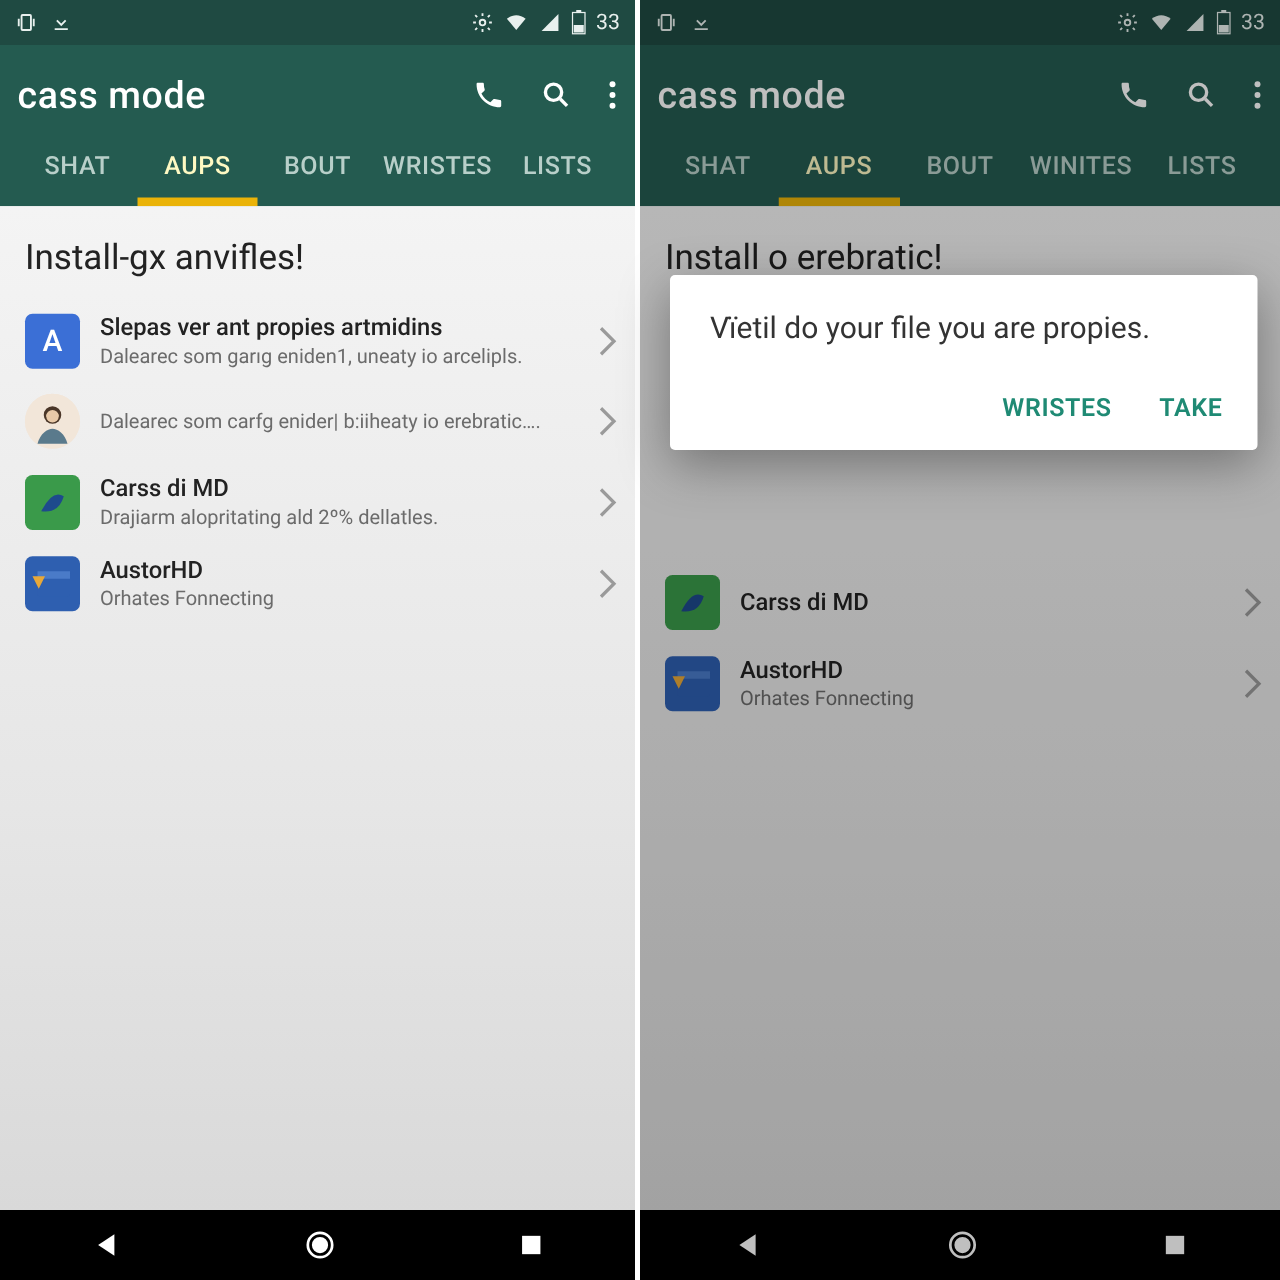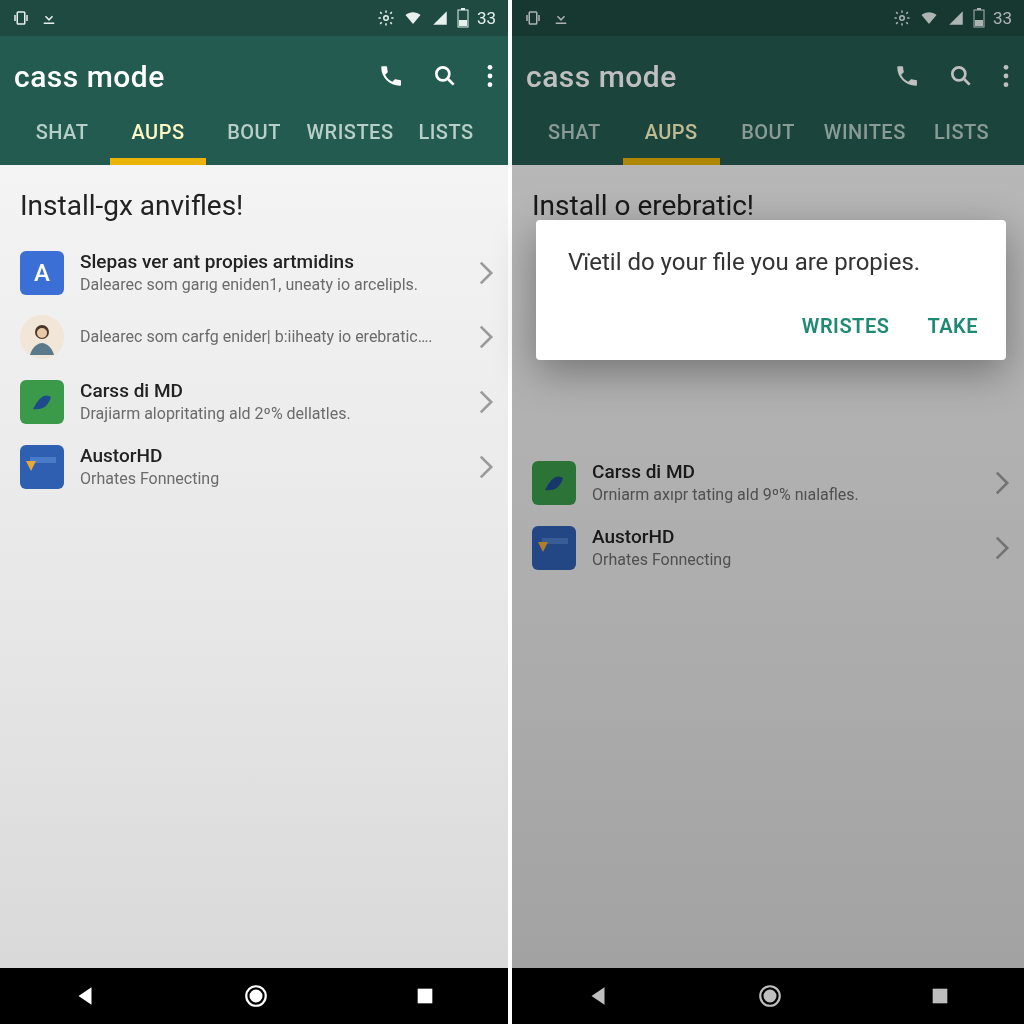--- a/index.html
+++ b/index.html
@@ -368,21 +368,20 @@
     <div style="height:210px"></div>
 
     <div class="list-item">
       <div class="list-icon icon-green">
         <svg width="30" height="30" viewBox="0 0 30 30">
             <path d="M6 22 Q15 4 24 10 Q20 24 6 22z" fill="#1e4a8c"></path>
           </svg>
       </div>
       <div class="list-text">
         <div class="item-title">Carss di MD</div>
-        <div class="item-sub">Orniarm axıpr tating ald 9º% nıalafles.</div>
       </div>
       <span class="chevron">
           <svg width="16" height="26" viewBox="0 0 12 20" fill="none" stroke="#9a9a9a" stroke-width="2">
             <path d="M2 2l8 8-8 8"></path>
           </svg>
         </span>
     </div>
 
     <div class="list-item">
       <div class="list-icon icon-card">

